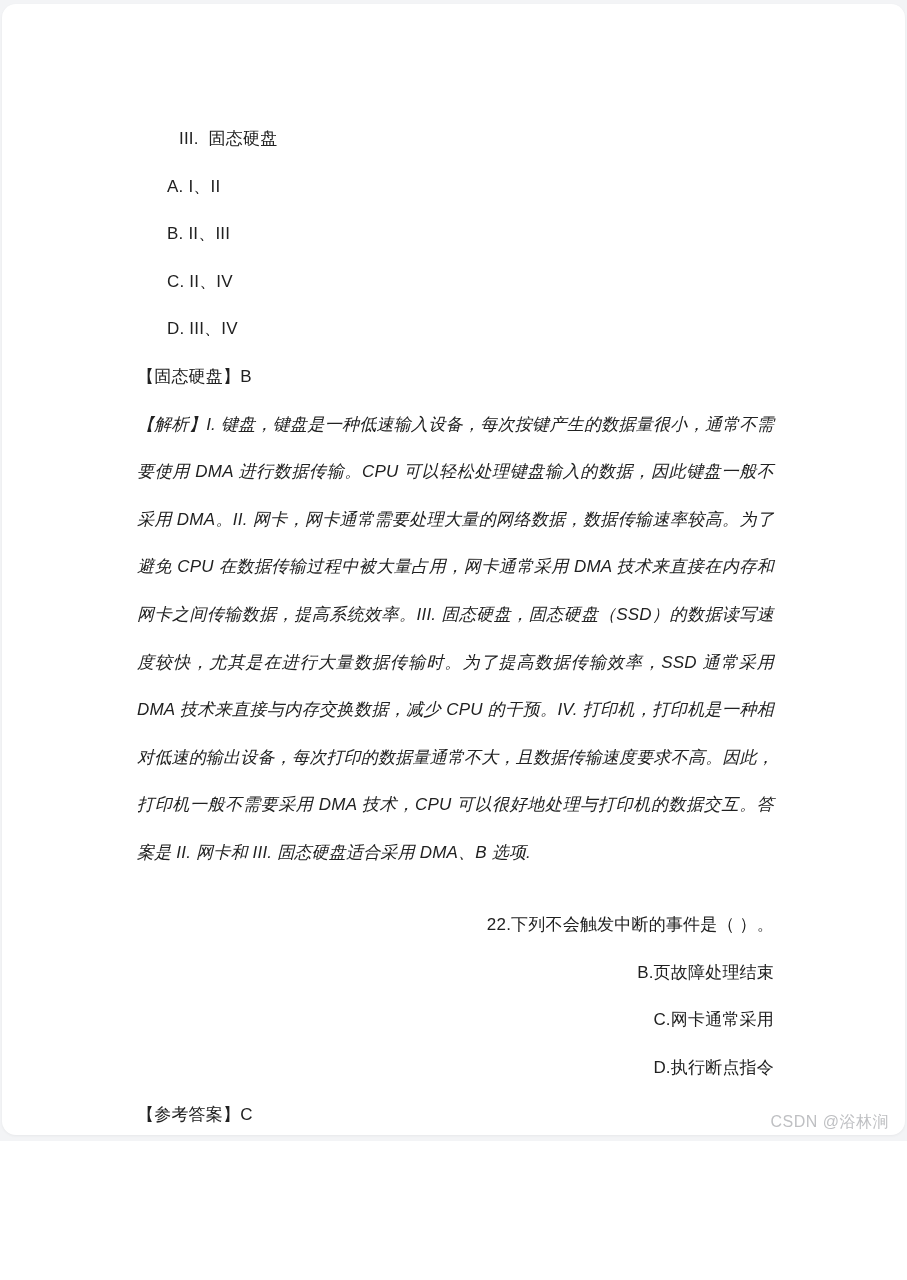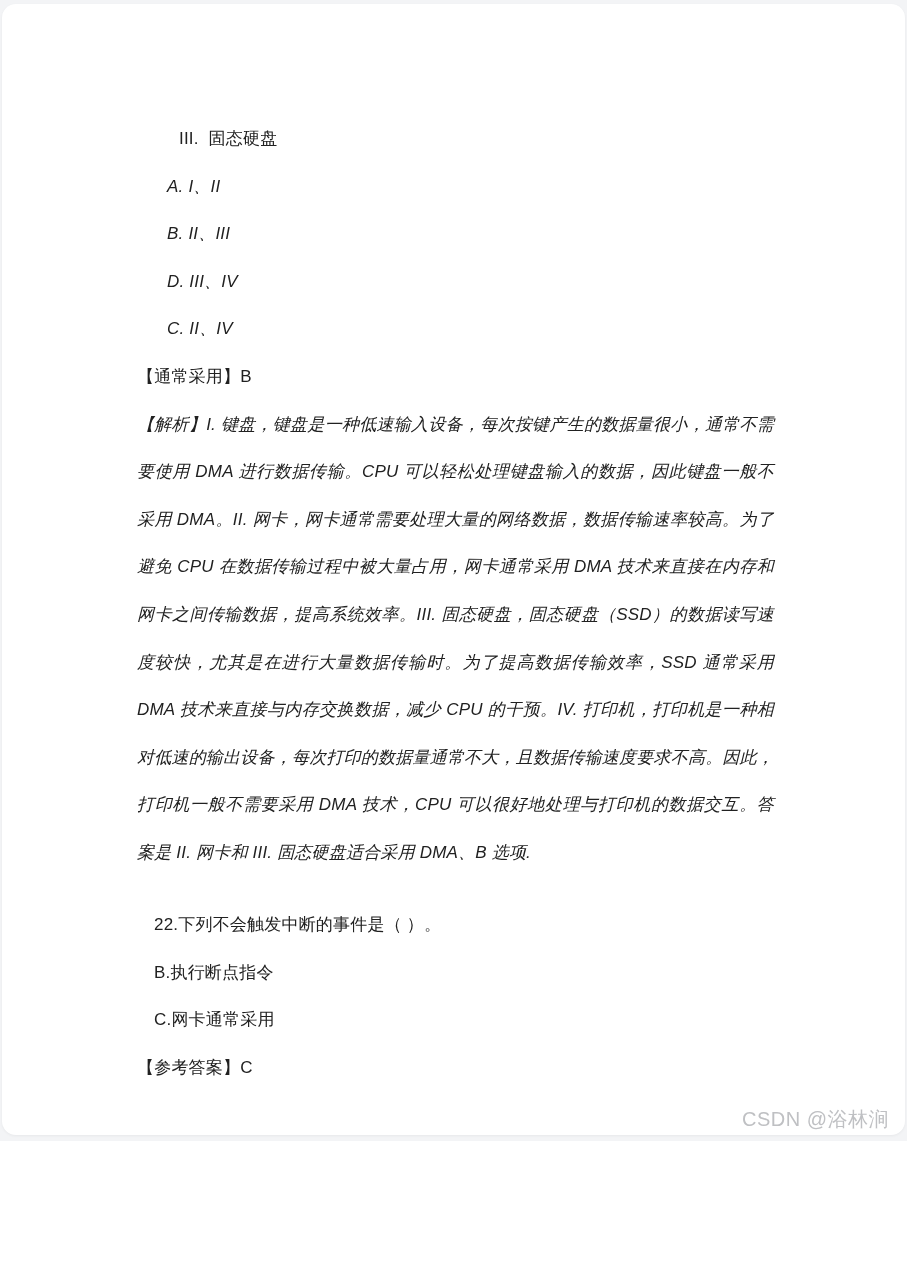--- a/index.html
+++ b/index.html
@@ -32,57 +32,58 @@
     line-height: 47.6px;
     color: #212121;
     letter-spacing: 0.2px;
   }
 
   .block-q21 { top: 115px; }
   .block-q22 { top: 901px; }
 
   .line { white-space: pre-wrap; }
   .indent-roman { padding-left: 42px; }
-  .indent-opt   { padding-left: 30px; font-style: italic; }
-  .indent-q     { padding-left: 17px; }
+  .indent-opt   { padding-left: 30px; }
+  .indent-q     { padding-left: 17px; text-align: right; }
 
   .analysis {
     text-align: justify;
     text-align-last: left;
     font-style: italic;
   }
 
   .watermark {
     position: absolute;
     right: 18px;
     bottom: 8px;
-    font-size: 20px;
+    font-size: 16px;
     color: #bfc0c3;
     letter-spacing: 0.5px;
   }
 </style>
 </head>
 <body>
 
 <div class="screen">
 
   <div class="page-card"></div>
 
   <div class="doc-block block-q21">
     <div class="line indent-roman">III.  固态硬盘</div>
     <div class="line indent-opt">A. I、II</div>
     <div class="line indent-opt">B. II、III</div>
+    <div class="line indent-opt">C. II、IV</div>
     <div class="line indent-opt">D. III、IV</div>
-    <div class="line indent-opt">C. II、IV</div>
-    <div class="line">【通常采用】B</div>
+    <div class="line">【固态硬盘】B</div>
     <div class="analysis">【解析】I. 键盘，键盘是一种低速输入设备，每次按键产生的数据量很小，通常不需要使用 DMA 进行数据传输。CPU 可以轻松处理键盘输入的数据，因此键盘一般不采用 DMA。II. 网卡，网卡通常需要处理大量的网络数据，数据传输速率较高。为了避免 CPU 在数据传输过程中被大量占用，网卡通常采用 DMA 技术来直接在内存和网卡之间传输数据，提高系统效率。III. 固态硬盘，固态硬盘（SSD）的数据读写速度较快，尤其是在进行大量数据传输时。为了提高数据传输效率，SSD 通常采用 DMA 技术来直接与内存交换数据，减少 CPU 的干预。IV. 打印机，打印机是一种相对低速的输出设备，每次打印的数据量通常不大，且数据传输速度要求不高。因此，打印机一般不需要采用 DMA 技术，CPU 可以很好地处理与打印机的数据交互。答案是 II. 网卡和 III. 固态硬盘适合采用 DMA、B 选项.</div>
   </div>
 
   <div class="doc-block block-q22">
     <div class="line indent-q">22.下列不会触发中断的事件是（ ）。</div>
-    <div class="line indent-q">B.执行断点指令</div>
+    <div class="line indent-q">B.页故障处理结束</div>
     <div class="line indent-q">C.网卡通常采用</div>
+    <div class="line indent-q">D.执行断点指令</div>
     <div class="line">【参考答案】C</div>
   </div>
 
   <div class="watermark">CSDN @浴林涧</div>
 
 </div>
 
 </body></html>

